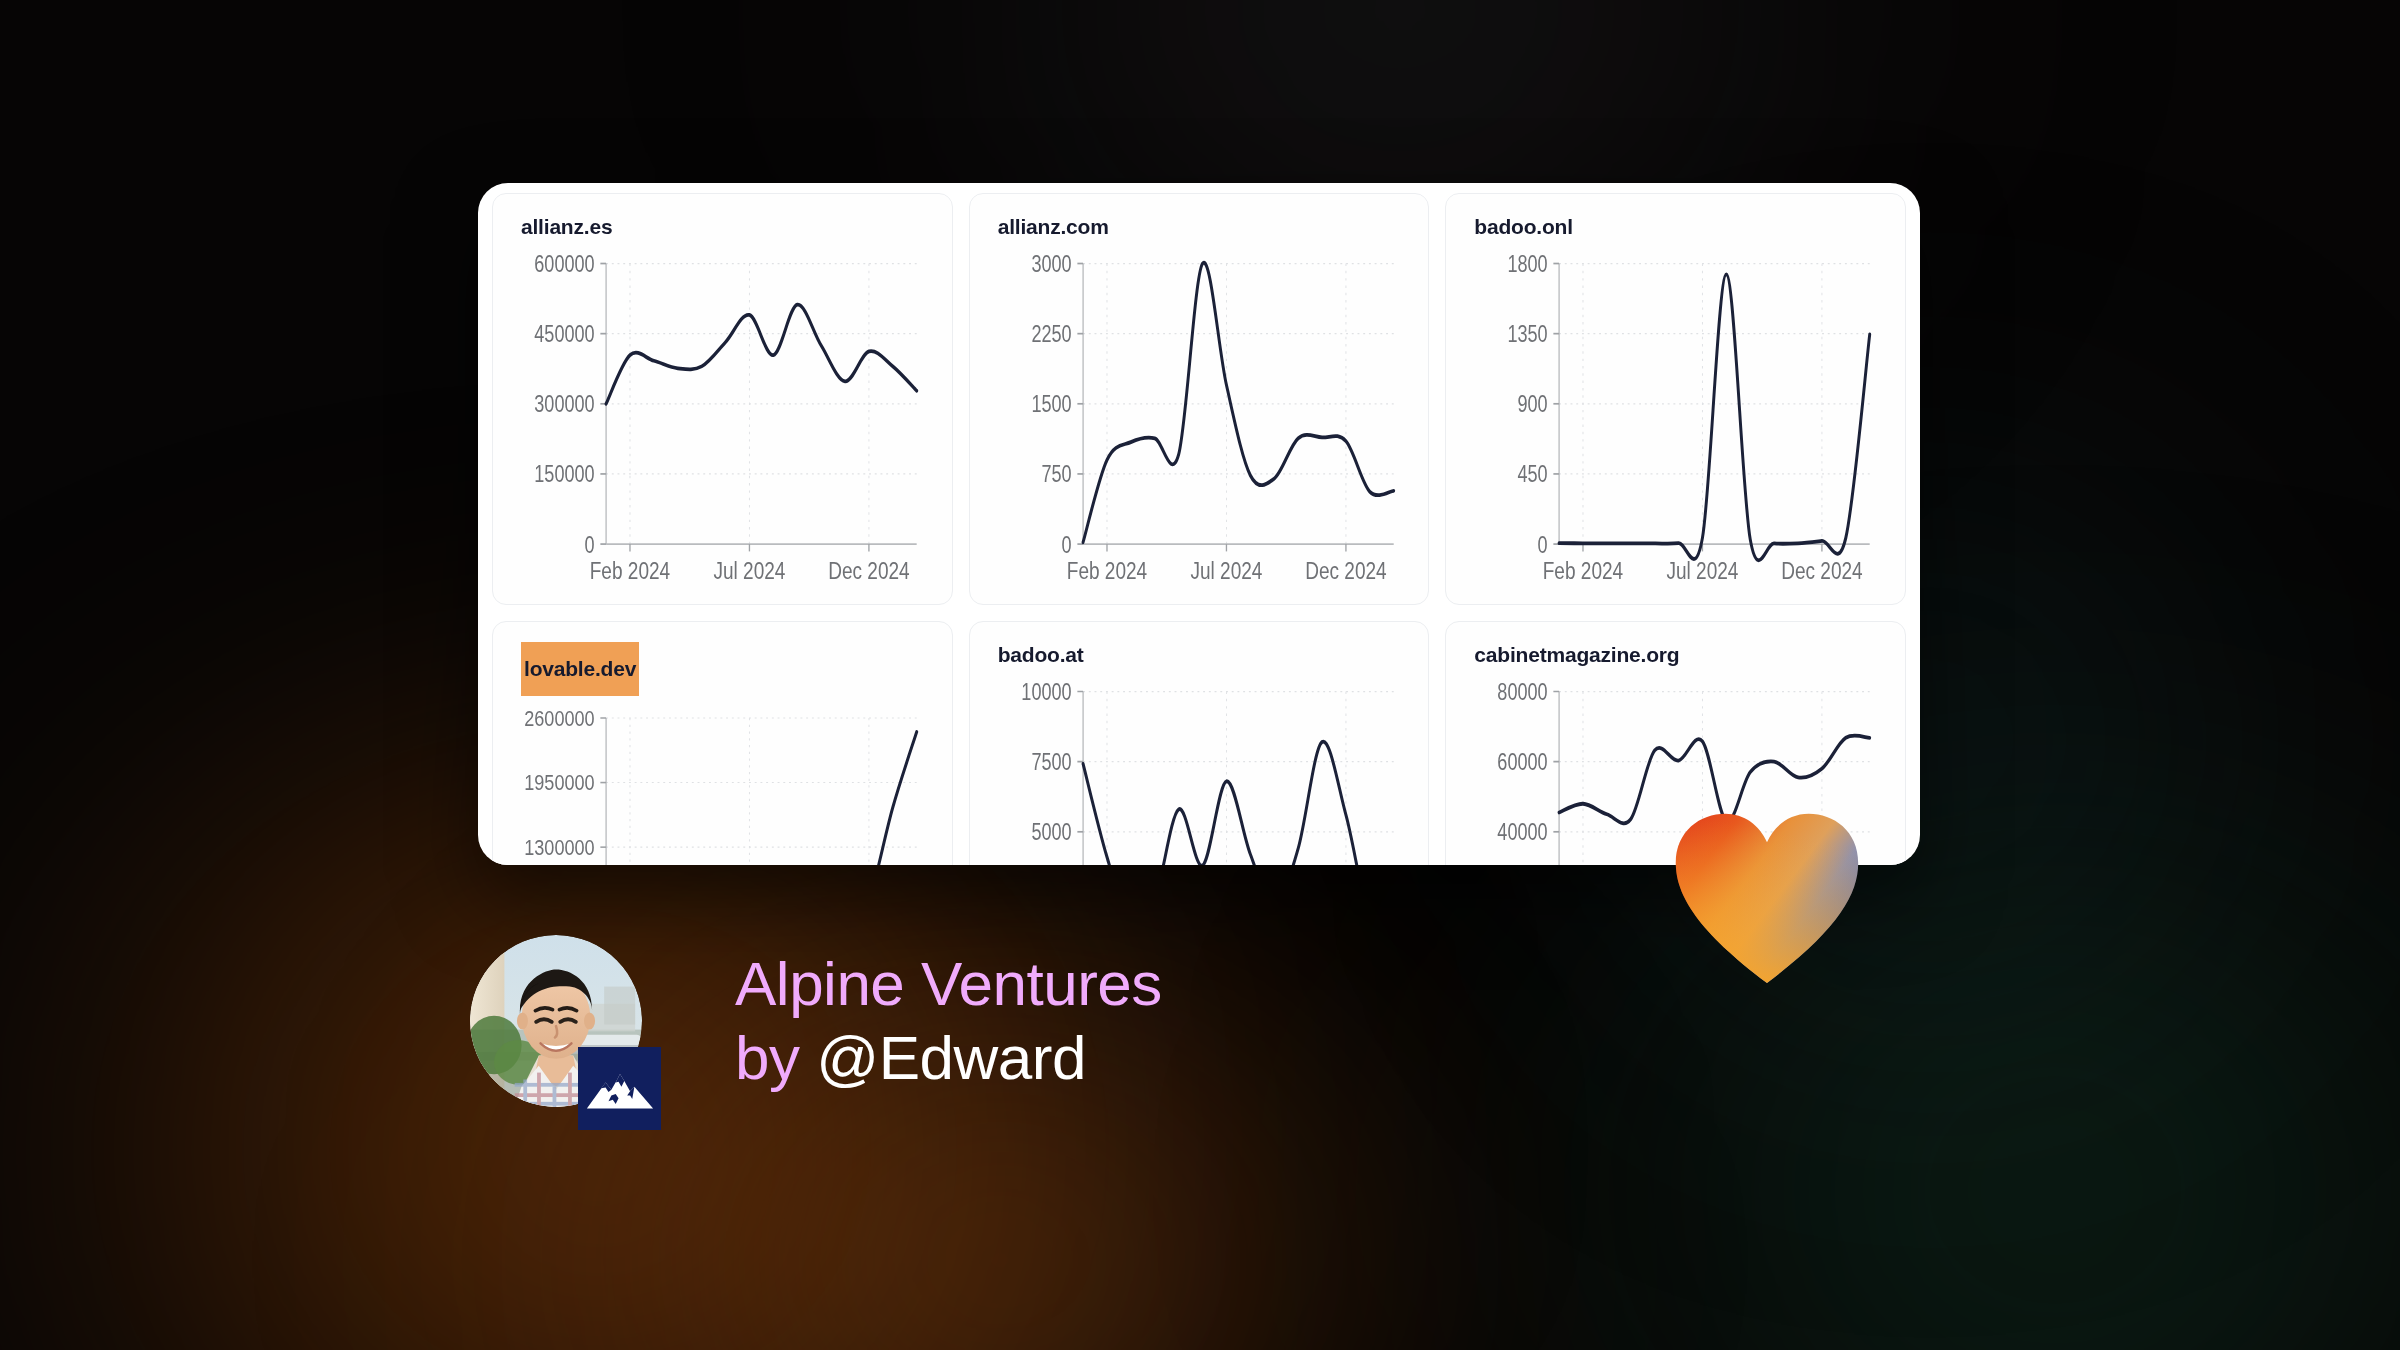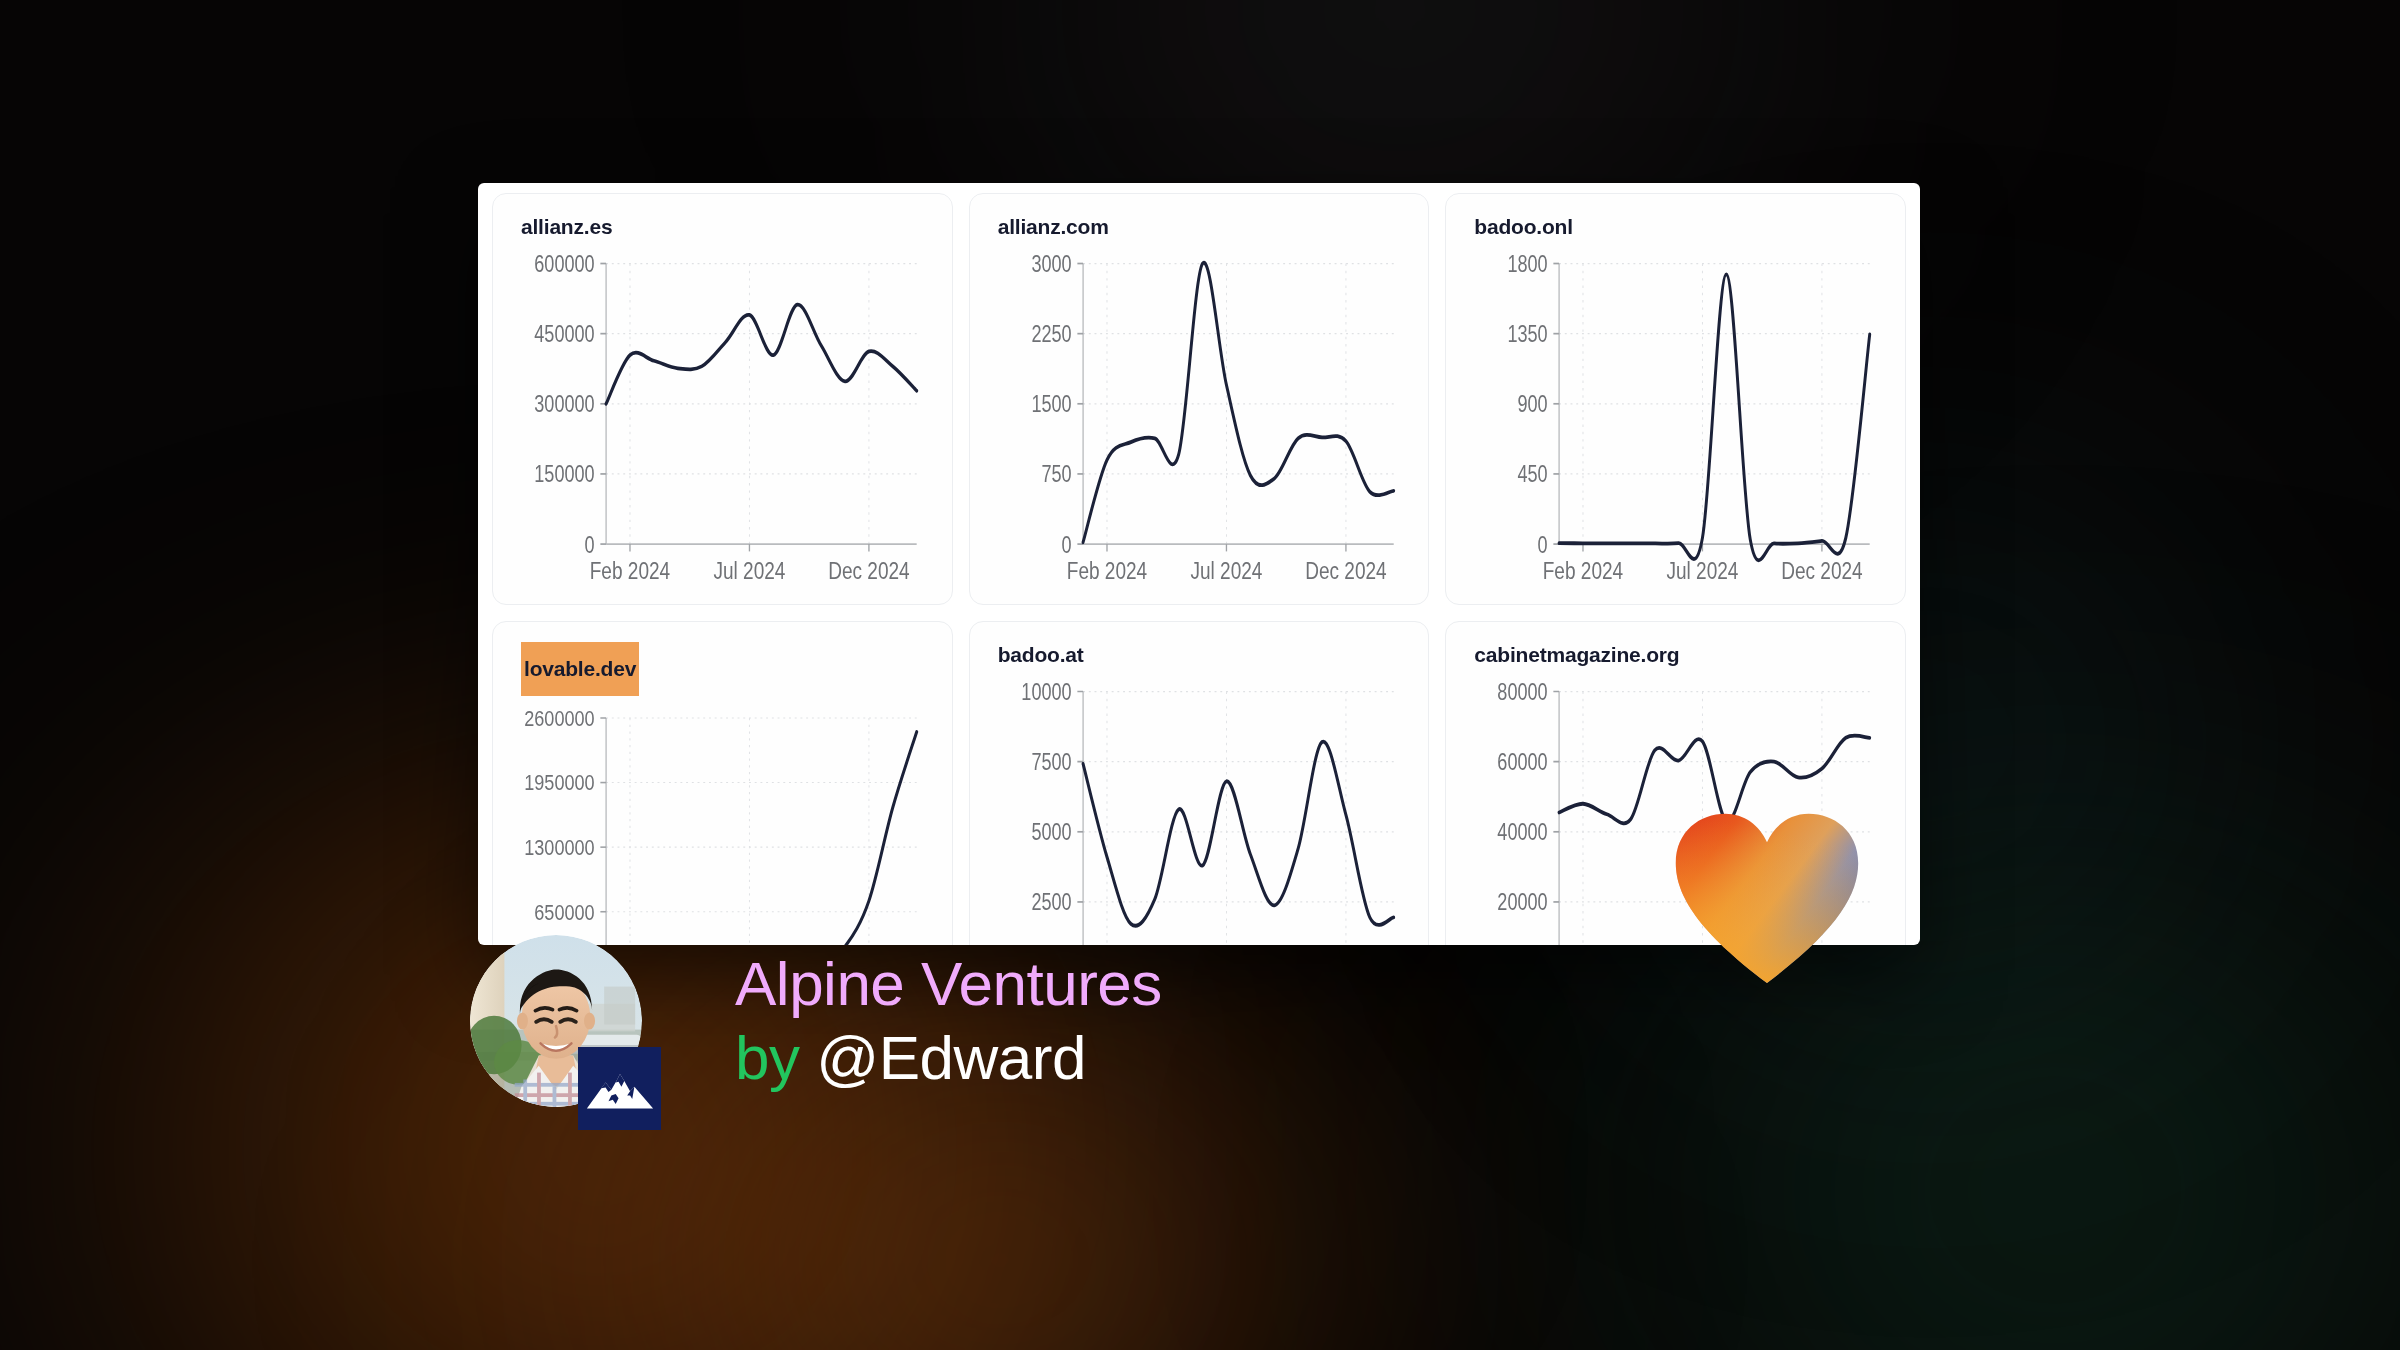--- a/index.html
+++ b/index.html
@@ -28,22 +28,22 @@
     right:120px;top:430px;width:700px;height:620px;
     background:radial-gradient(circle at 50% 50%, rgba(16,44,44,0.42) 0%, rgba(0,0,0,0) 100%);
   }
   .glow-top{
     left:900px;top:-340px;width:1000px;height:700px;
     background:radial-gradient(circle at 50% 50%, rgba(30,28,30,0.55) 0%, rgba(0,0,0,0) 100%);
   }
 
   
   #panel{
-    position:absolute;left:478px;top:183px;width:1442px;height:762px;
-    background:#ffffff;border-radius:6px;overflow:hidden;
+    position:absolute;left:478px;top:183px;width:1442px;height:682px;
+    background:#ffffff;border-radius:30px;overflow:hidden;
     box-shadow:0 30px 80px rgba(0,0,0,0.55);
   }
   #grid{
     position:absolute;inset:0;
     display:grid;grid-template-columns:repeat(3,1fr);
     grid-auto-rows:412px;
     gap:16px;padding:10px 14px;box-sizing:border-box;
   }
   .card{
     background:#fefefe;border:1px solid #eceef1;border-radius:14px;
@@ -74,21 +74,21 @@
   #avatar{width:172px;height:172px;border-radius:50%;overflow:hidden;position:relative;}
   #avatar svg{display:block;width:100%;height:100%;}
   #badge{
     position:absolute;left:108px;top:112px;width:83px;height:83px;
     background:#111f5e;display:flex;align-items:center;justify-content:center;
   }
   #badge svg{width:72px;height:72px;display:block;}
   #brand-text{margin-left:93px;line-height:1.06;}
   #brand-line1{font-size:62px;color:#f0abfc;font-weight:400;letter-spacing:-0.5px;white-space:nowrap;}
   #brand-line2{font-size:62px;color:#ffffff;font-weight:400;letter-spacing:-0.5px;white-space:nowrap;margin-top:8px;}
-  .by{color:#22c55e;}
+  .by{color:#f0abfc;}
 </style>
 </head>
 <body>
 
 <div id="bg-layer">
   <div class="glow glow-top"></div>
   <div class="glow glow-green"></div>
   <div class="glow glow-teal"></div>
   <div class="glow glow-amber"></div>
   <div class="glow glow-amber2"></div>

